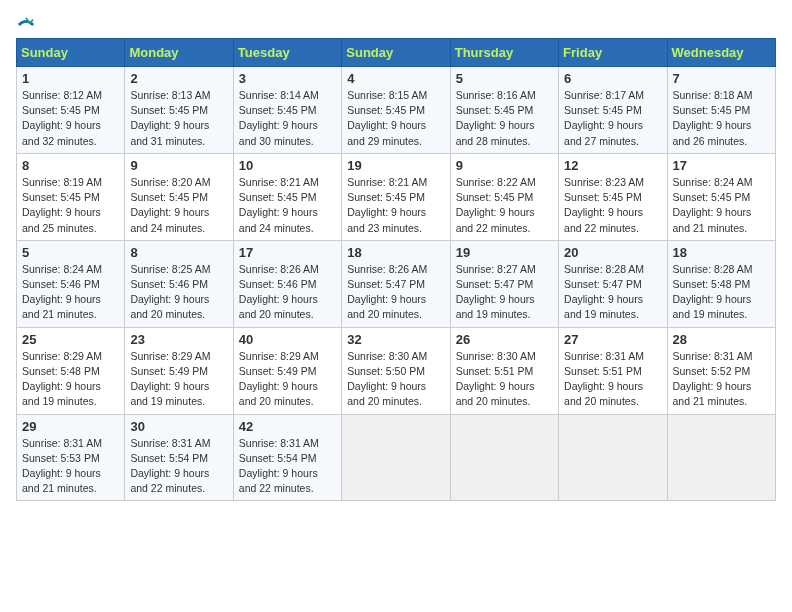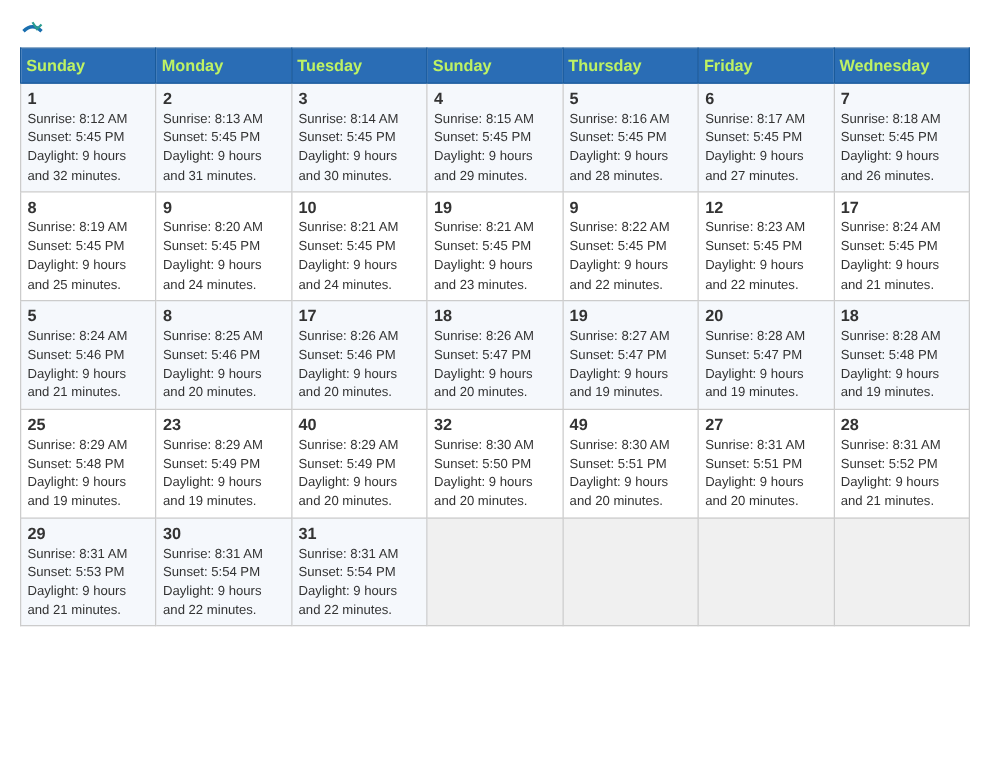--- a/index.html
+++ b/index.html
@@ -221,21 +221,21 @@
         </td>
         <td>
           <span class="day-number">40</span>
           <div class="day-info">Sunrise: 8:29 AM<br>Sunset: 5:49 PM<br>Daylight: 9 hours and 20 minutes.</div>
         </td>
         <td>
           <span class="day-number">32</span>
           <div class="day-info">Sunrise: 8:30 AM<br>Sunset: 5:50 PM<br>Daylight: 9 hours and 20 minutes.</div>
         </td>
         <td>
-          <span class="day-number">49</span>
+          <span class="day-number">26</span>
           <div class="day-info">Sunrise: 8:30 AM<br>Sunset: 5:51 PM<br>Daylight: 9 hours and 20 minutes.</div>
         </td>
         <td>
           <span class="day-number">27</span>
           <div class="day-info">Sunrise: 8:31 AM<br>Sunset: 5:51 PM<br>Daylight: 9 hours and 20 minutes.</div>
         </td>
         <td>
           <span class="day-number">28</span>
           <div class="day-info">Sunrise: 8:31 AM<br>Sunset: 5:52 PM<br>Daylight: 9 hours and 21 minutes.</div>
         </td>
@@ -243,21 +243,21 @@
       <tr>
         <td>
           <span class="day-number">29</span>
           <div class="day-info">Sunrise: 8:31 AM<br>Sunset: 5:53 PM<br>Daylight: 9 hours and 21 minutes.</div>
         </td>
         <td>
           <span class="day-number">30</span>
           <div class="day-info">Sunrise: 8:31 AM<br>Sunset: 5:54 PM<br>Daylight: 9 hours and 22 minutes.</div>
         </td>
         <td>
-          <span class="day-number">31</span>
+          <span class="day-number">42</span>
           <div class="day-info">Sunrise: 8:31 AM<br>Sunset: 5:54 PM<br>Daylight: 9 hours and 22 minutes.</div>
         </td>
         <td class="empty-cell"></td>
         <td class="empty-cell"></td>
         <td class="empty-cell"></td>
         <td class="empty-cell"></td>
       </tr>
     </tbody>
 </table>
 

